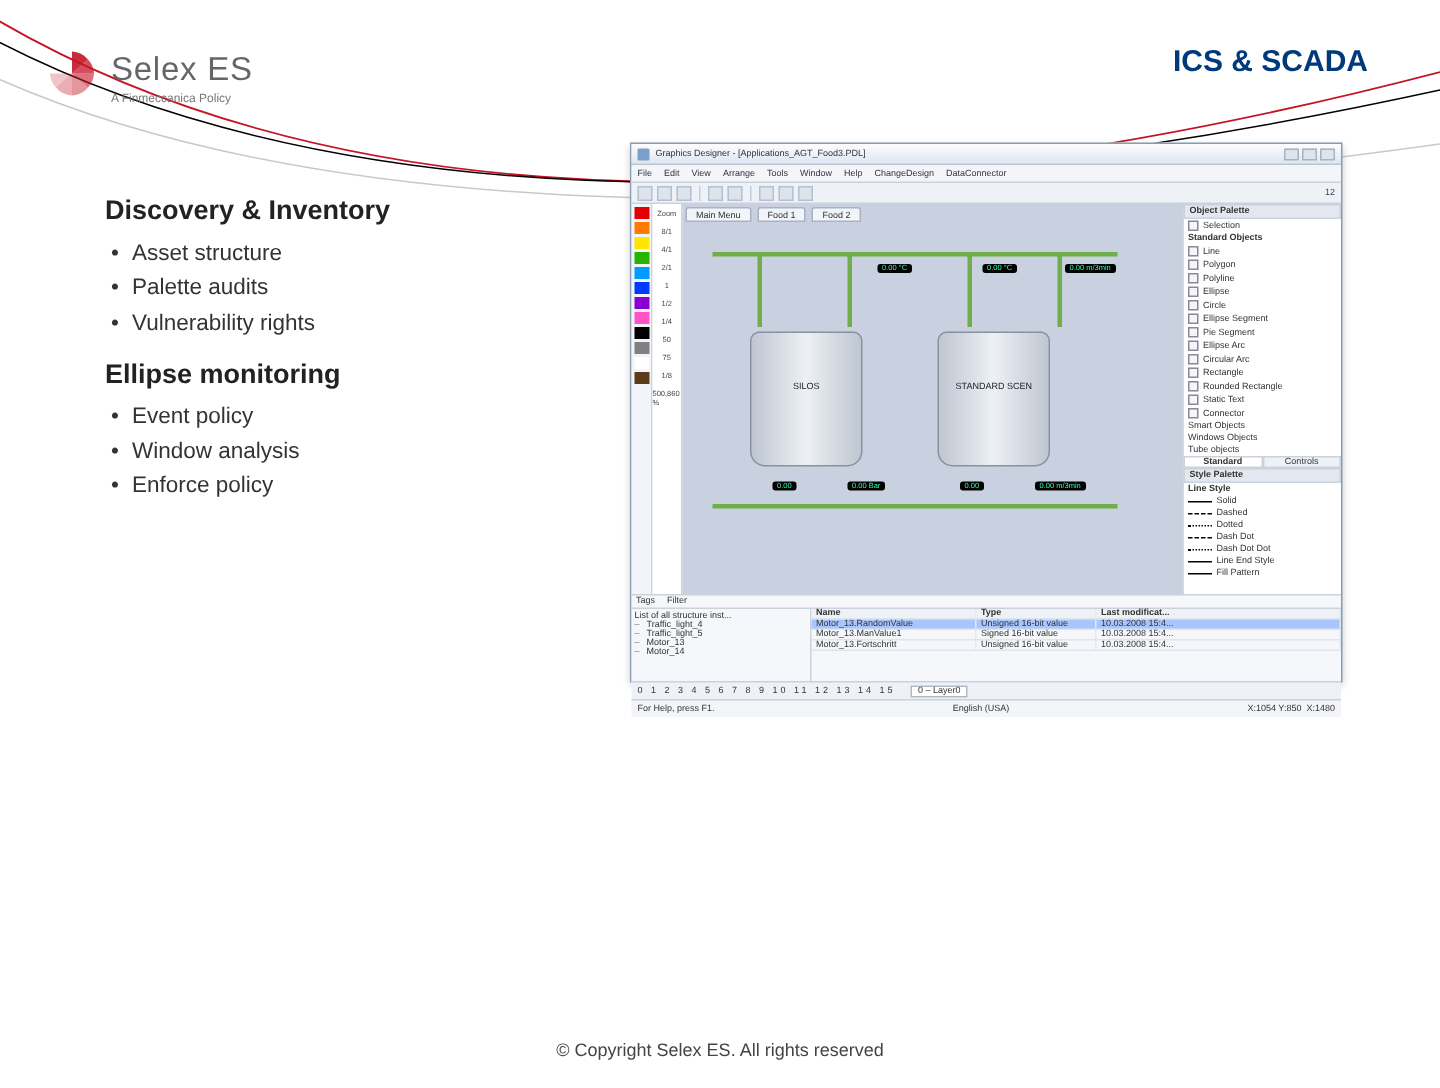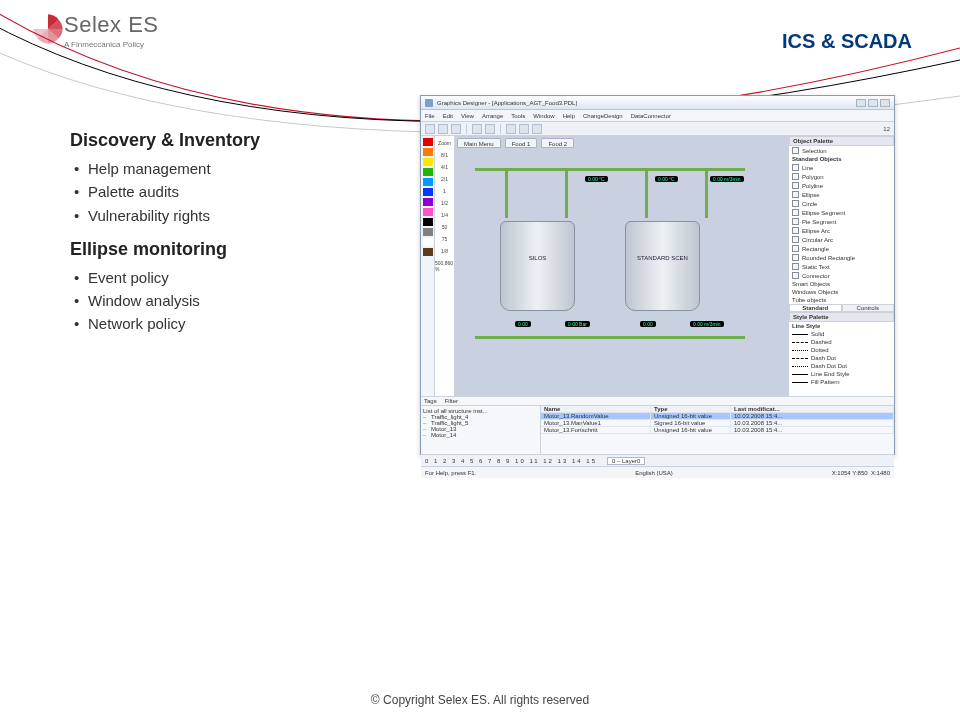--- a/index.html
+++ b/index.html
@@ -1,19 +1,19 @@
 <!DOCTYPE html>
 <html><head>
 <meta charset="utf-8">
 <style>
   * { margin: 0; padding: 0; box-sizing: border-box; }
   body { width: 960px; height: 725px; font-family: Arial, Helvetica, sans-serif; background: #fff; position: relative; overflow: hidden; }
 
   
-  .header { position: absolute; top: 12px; left: 32px; display: flex; align-items: center; }
+  .header { position: absolute; top: 33px; left: 32px; display: flex; align-items: center; gap: 10px; }
   .logo-icon svg { width: 32px; height: 32px; }
   .logo-text { display: flex; flex-direction: column; }
   .logo-name { font-size: 22px; font-weight: 400; color: #666; letter-spacing: .5px; }
   .logo-sub { font-size: 8px; color: #777; margin-top: 2px; }
 
   .page-title { position: absolute; top: 30px; right: 48px; font-size: 20px; font-weight: 700; color: #003a7a; }
 
   
   .arcs { position: absolute; top: 0; left: 0; width: 960px; height: 220px; pointer-events: none; }
 
@@ -106,29 +106,29 @@
     <span class="logo-name">Selex ES</span>
     <span class="logo-sub">A Finmeccanica Policy</span>
   </div>
 </div>
 
 <div class="page-title">ICS &amp; SCADA</div>
 
 <div class="content">
   <h3>Discovery &amp; Inventory</h3>
   <ul>
-    <li>Help management</li>
+    <li>Asset structure</li>
     <li>Palette audits</li>
     <li>Vulnerability rights</li>
   </ul>
   <h3>Ellipse monitoring</h3>
   <ul>
     <li>Event policy</li>
     <li>Window analysis</li>
-    <li>Network policy</li>
+    <li>Enforce policy</li>
   </ul>
 </div>
 
 <div class="scada">
   <div class="titlebar">
     <span class="app-ico"></span>
     <span>Graphics Designer - [Applications_AGT_Food3.PDL]</span>
     <span class="win-btns">
       <span class="win-btn"></span>
       <span class="win-btn"></span>

